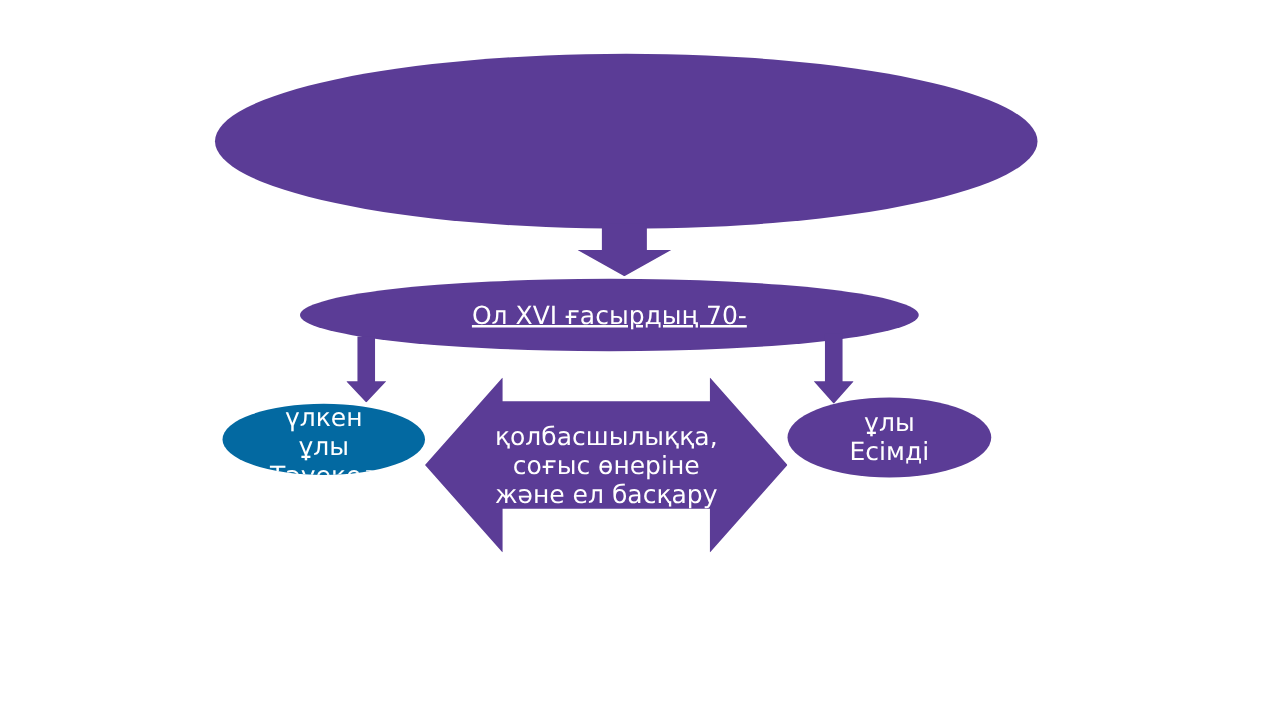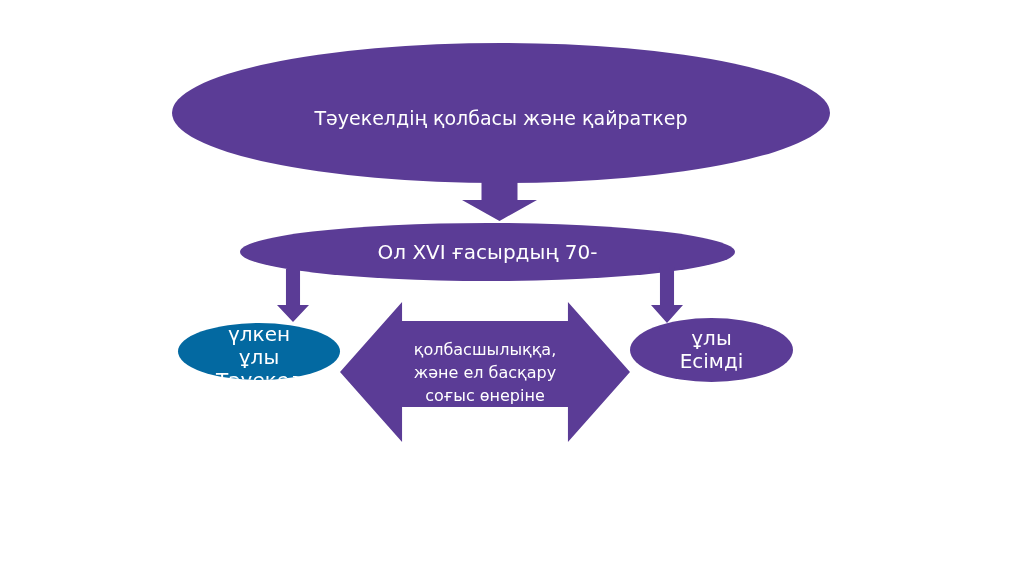--- a/index.html
+++ b/index.html
@@ -75,56 +75,55 @@
   .arrow-down-right {
     left: 651px; top: 267px;
     width: 32px; height: 56px;
     clip-path: polygon(28% 0, 72% 0, 72% 68%, 100% 68%, 50% 100%, 0 68%, 28% 68%);
   }
 
   
   .double-arrow {
     left: 340px; top: 302px;
     width: 290px; height: 140px;
-    font-size: 16px; line-height: 23px;
+    font-size: 20px; line-height: 23px;
     clip-path: polygon(
       0 50%, 21.4% 0, 21.4% 13.5%, 78.6% 13.5%, 78.6% 0,
       100% 50%, 78.6% 100%, 78.6% 75%, 21.4% 75%, 21.4% 100%
     );
   }
 </style>
 </head>
 <body>
 
 <div class="stage">
 
   <div class="shape ellipse ellipse-top" style="background-color: rgb(91, 60, 150);">
-    <span class="line">Тәуекелдің қолбасы және қайраткер</span>
   </div>
 
   <div class="shape arrow-down-large" style="background-color: rgb(91, 60, 150);"></div>
 
-  <div class="shape ellipse ellipse-mid" style="background-color: rgb(91, 60, 150);">
+  <div class="shape ellipse ellipse-mid" style="background-color: rgb(91, 60, 150); text-decoration: underline;">
     <span class="line">Ол XVI ғасырдың 70-</span>
   </div>
 
   <div class="shape arrow-down-left" style="background-color: rgb(91, 60, 150);"></div>
 
   <div class="shape arrow-down-right" style="background-color: rgb(91, 60, 150);"></div>
 
   <div class="shape ellipse ellipse-left" style="background-color: #0369a1;">
     <span class="line">үлкен</span>
     <span class="line">ұлы</span>
     <span class="line">Тәуекел</span>
   </div>
 
   <div class="shape double-arrow" style="background-color: rgb(91, 60, 150);">
     <span class="line">қолбасшылыққа,</span>
+    <span class="line">соғыс өнеріне</span>
     <span class="line">және ел басқару</span>
-    <span class="line">соғыс өнеріне</span>
   </div>
 
   <div class="shape ellipse ellipse-right" style="background-color: rgb(91, 60, 150);">
     <span class="line">ұлы</span>
     <span class="line">Есімді</span>
   </div>
 
 </div>
 
 </body></html>

